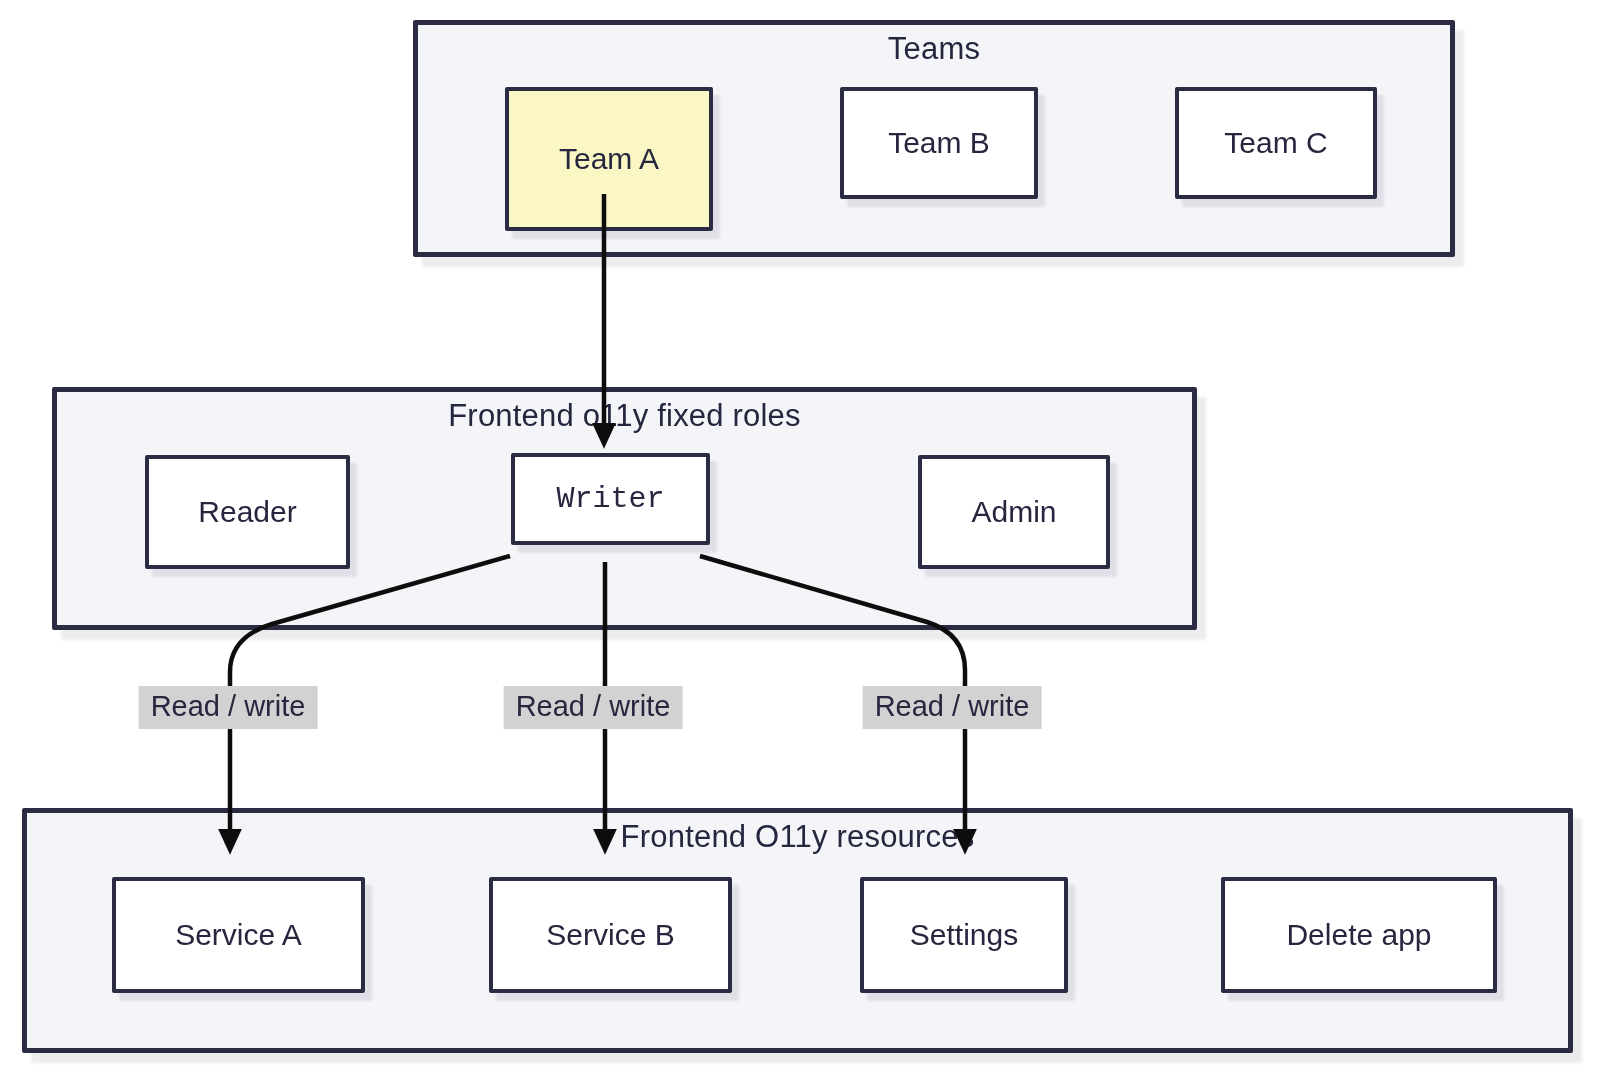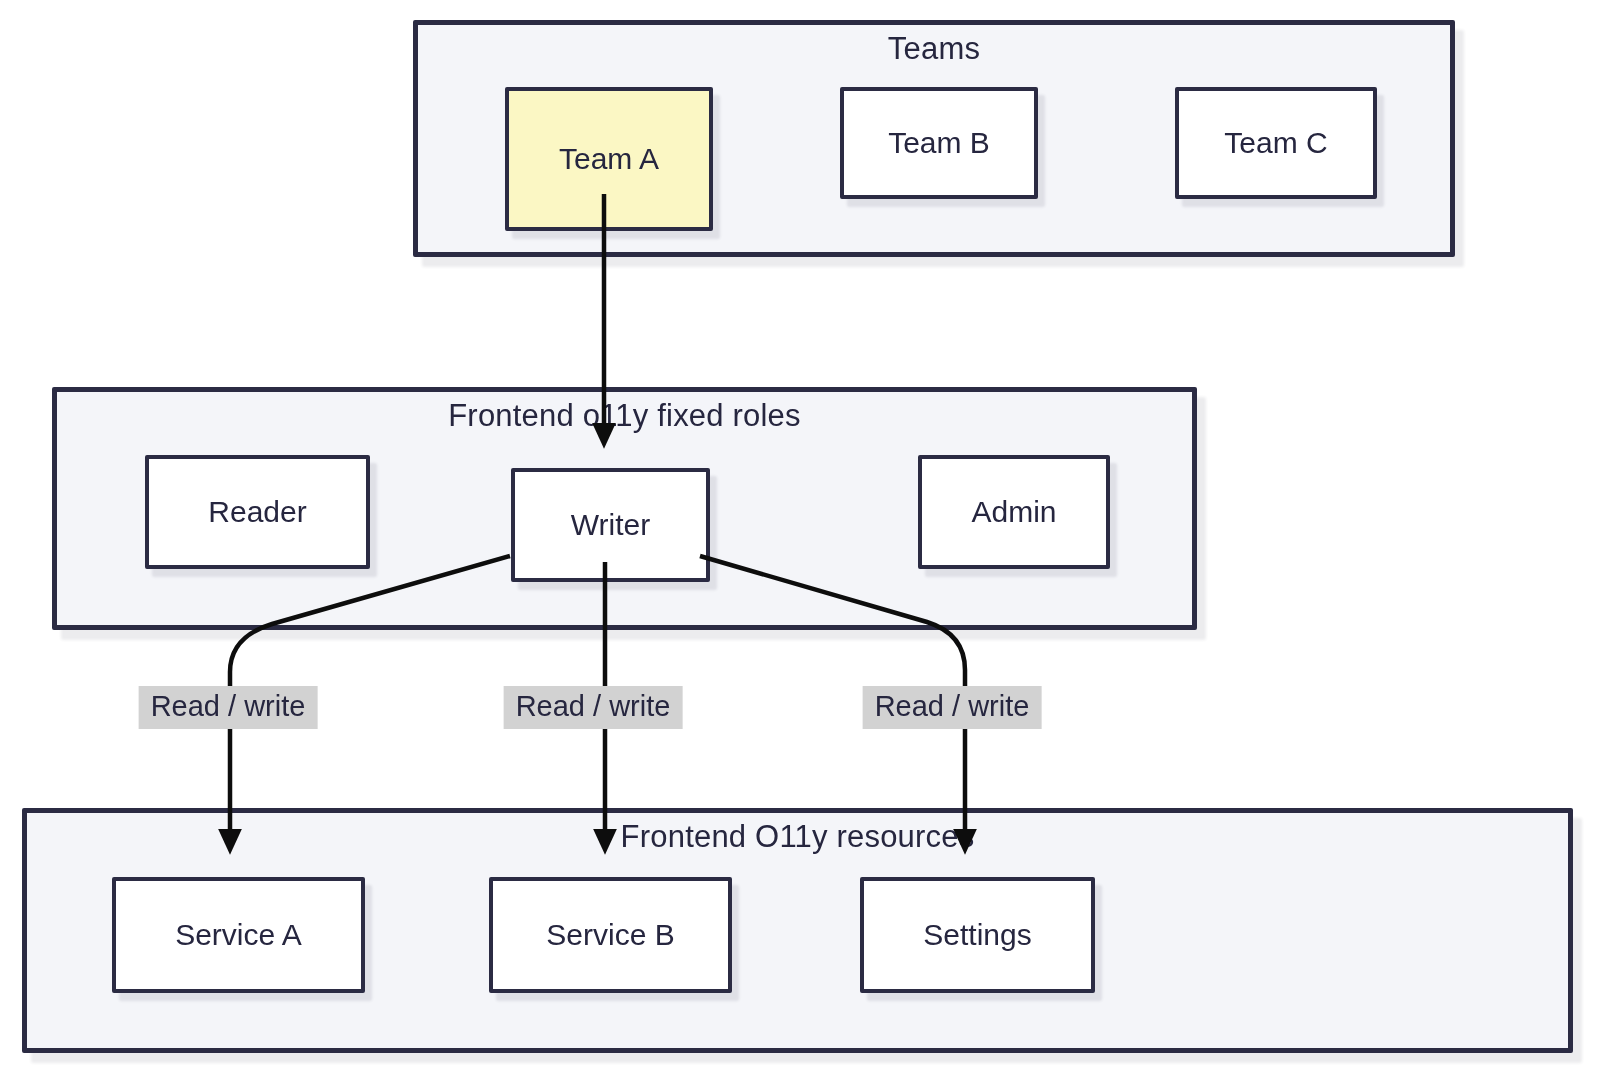--- a/index.html
+++ b/index.html
@@ -86,30 +86,31 @@
 
   <section class="group" style="left:413px;top:20px;width:1042px;height:237px;">
     <h2 class="group-title">Teams</h2>
     <div class="node highlight" style="left:87px;top:62px;width:208px;height:144px;">Team A</div>
     <div class="node" style="left:422px;top:62px;width:198px;height:112px;">Team B</div>
     <div class="node" style="left:757px;top:62px;width:202px;height:112px;">Team C</div>
   </section>
 
   <section class="group" style="left:52px;top:387px;width:1145px;height:243px;">
     <h2 class="group-title">Frontend o11y fixed roles</h2>
-    <div class="node" style="left:88px;top:63px;width:225px;height:114px;">Reader</div>
-    <div class="node" style="left:454px;top:76px;width:199px;height:114px;">Writer</div>
+    <div class="node" style="left:88px;top:63px;width:205px;height:114px;">Reader</div>
+    <div class="node" style="left:454px;top:61px;width:199px;height:92px;font-family:Liberation Mono, monospace;">Writer</div>
     <div class="node" style="left:861px;top:63px;width:192px;height:114px;">Admin</div>
   </section>
 
   <section class="group" style="left:22px;top:808px;width:1551px;height:245px;text-decoration:underline;">
     <h2 class="group-title">Frontend O11y resources</h2>
     <div class="node" style="left:462px;top:64px;width:243px;height:116px;">Service B</div>
     <div class="node" style="left:85px;top:64px;width:253px;height:116px;">Service A</div>
-    <div class="node" style="left:833px;top:64px;width:235px;height:116px;">Settings</div>
+    <div class="node" style="left:833px;top:64px;width:208px;height:116px;">Settings</div>
+    <div class="node" style="left:1194px;top:64px;width:276px;height:116px;">Delete app</div>
   </section>
 
   <svg class="edges" viewBox="0 0 1600 1076" aria-hidden="true">
     <defs>
       <marker id="arrowhead" viewBox="0 0 26 26" refX="2" refY="13" markerWidth="28" markerHeight="28" orient="auto" markerUnits="userSpaceOnUse">
         <path class="head" d="M1 2 L25 13 L1 24 Z"></path>
       </marker>
     </defs>
     <path class="edge" d="M 604 194 L 604 424" marker-end="url(#arrowhead)"></path>
     <path class="edge" d="M 510 556 L 272 624 Q 230 637 230 672 L 230 830" marker-end="url(#arrowhead)"></path>

